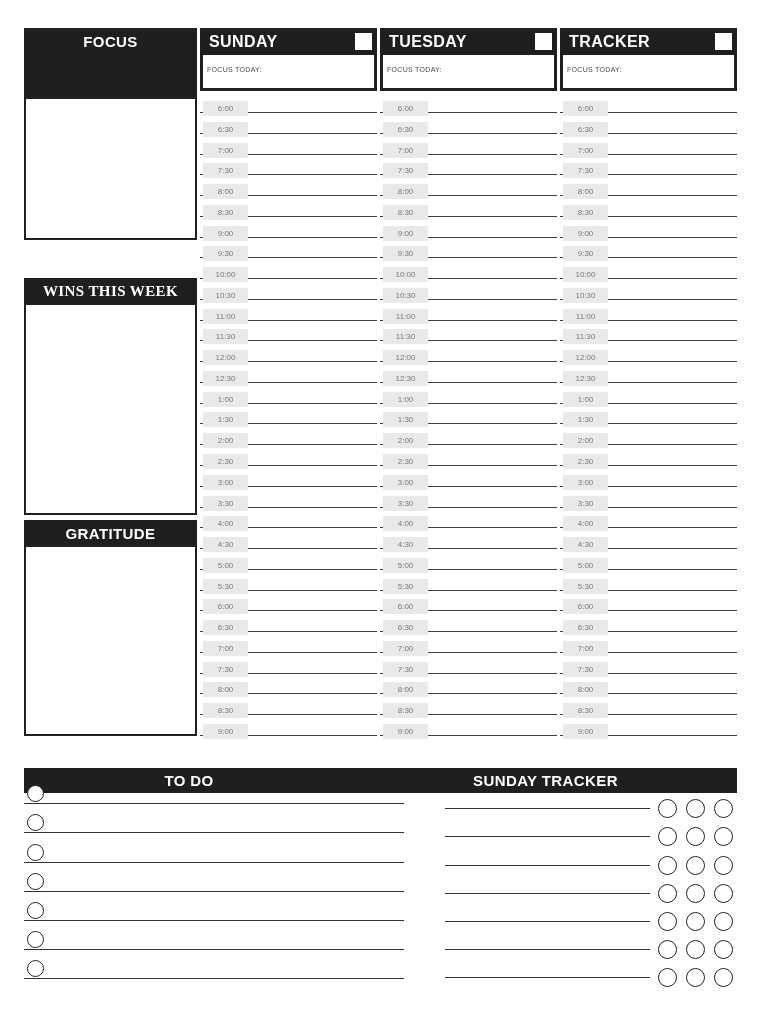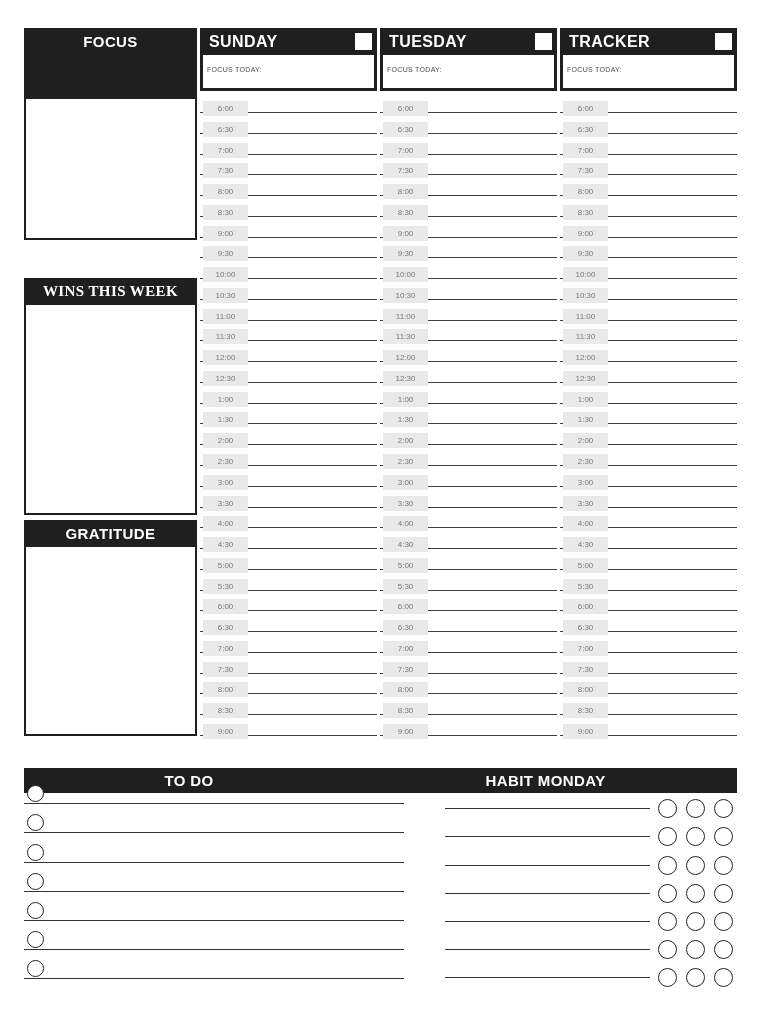--- a/index.html
+++ b/index.html
@@ -457,21 +457,21 @@
           <div class="slot-line"><span class="slot-label">8:30</span></div>
         </div>
         <div class="slot">
           <div class="slot-line"><span class="slot-label">9:00</span></div>
         </div>
       </div>
   </div>
 
   <div class="bottom-bar">
     <span class="bar-label todo">TO DO</span>
-    <span class="bar-label habit">HABIT MONDAY</span>
+    <span class="bar-label habit">SUNDAY TRACKER</span>
   </div>
 
   <div class="todo-rows">
       <div class="todo-row"><span class="todo-circle"></span><span></span></div>
       <div class="todo-row"><span class="todo-circle"></span><span></span></div>
       <div class="todo-row"><span class="todo-circle"></span><span></span></div>
       <div class="todo-row"><span class="todo-circle"></span><span></span></div>
       <div class="todo-row"><span class="todo-circle"></span><span></span></div>
       <div class="todo-row"><span class="todo-circle"></span><span></span></div>
       <div class="todo-row"><span class="todo-circle"></span><span></span></div>

